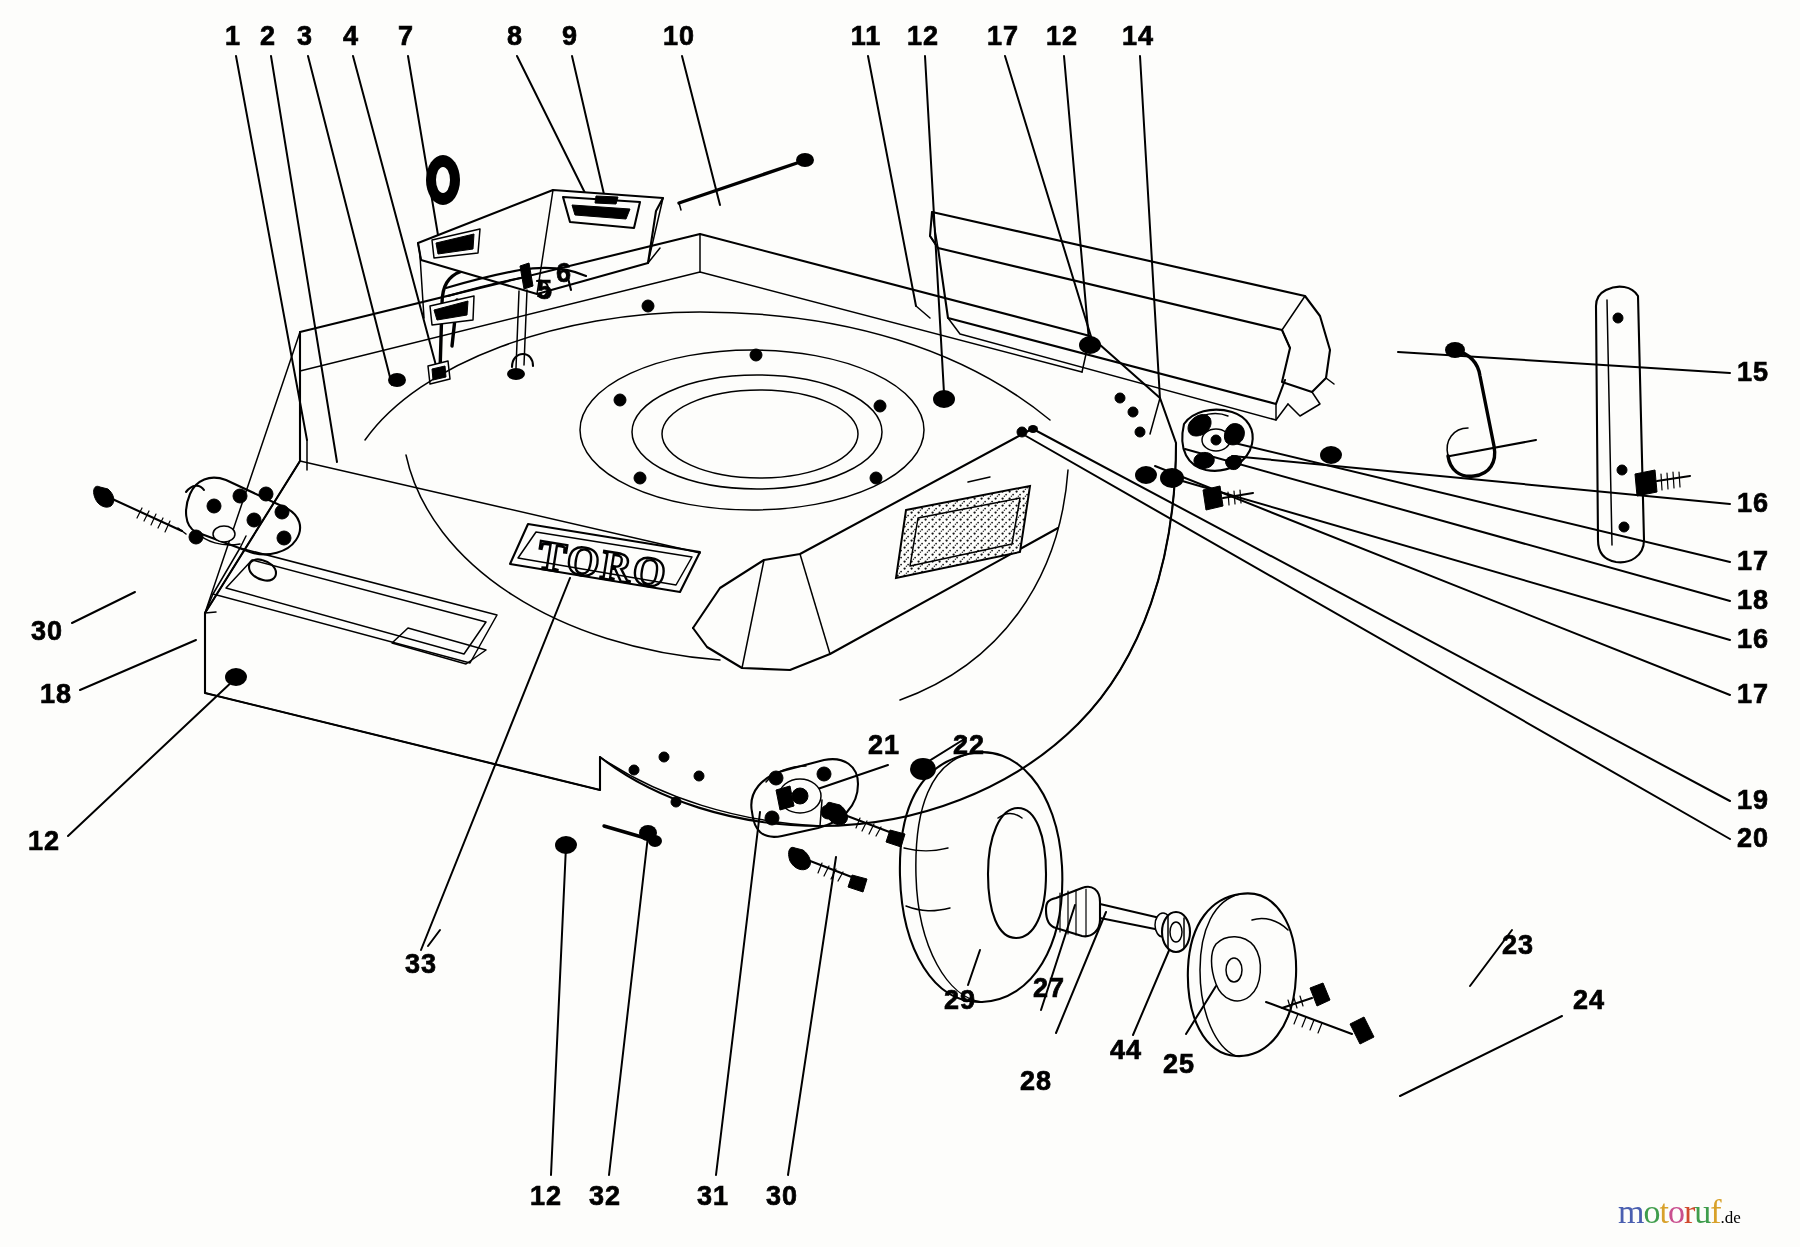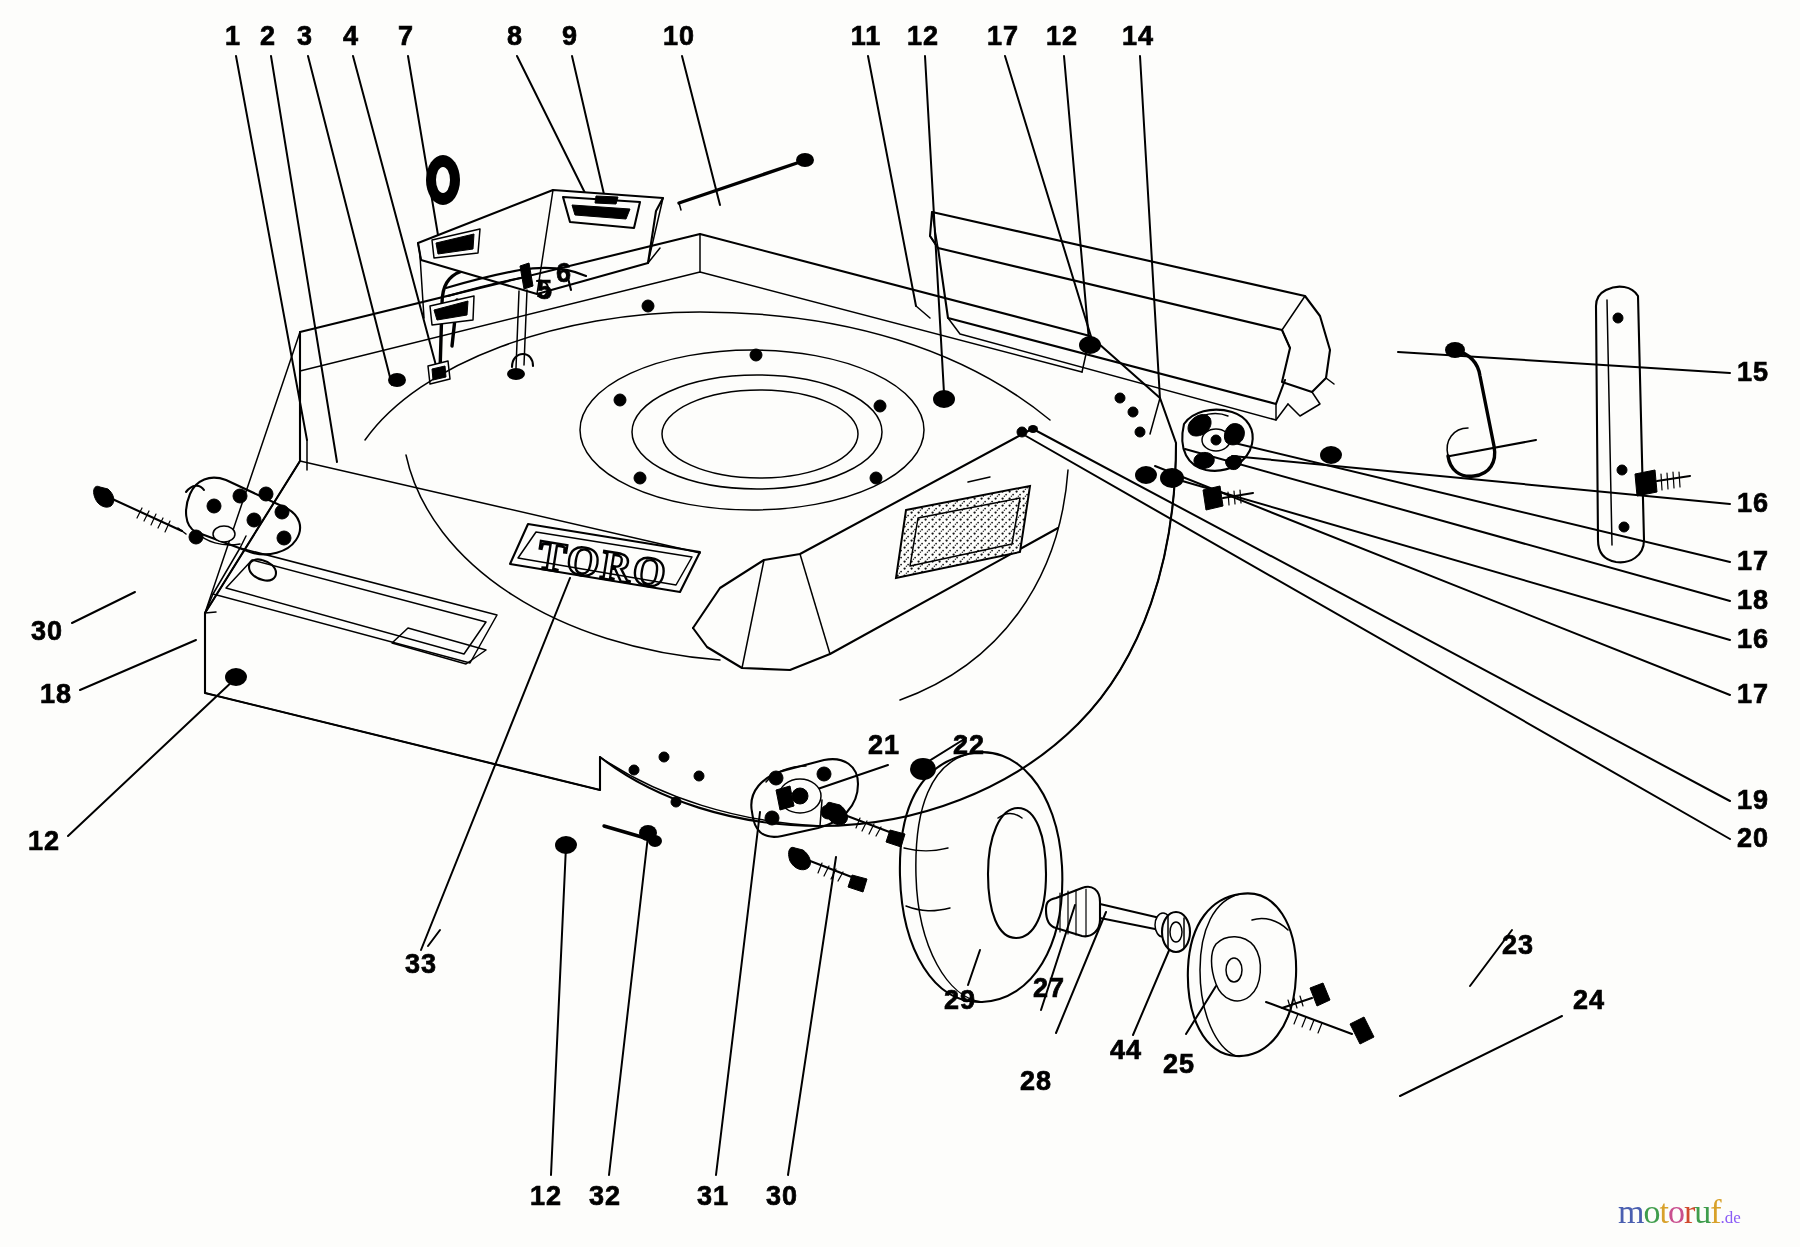--- a/index.html
+++ b/index.html
@@ -20,21 +20,21 @@
   }
   .wm{
     position:absolute;
     left:1618px; top:1193px;
     font-family:"Liberation Serif",serif;
     font-size:34px;
     letter-spacing:-1px;
     white-space:nowrap;
   }
   .wm .s{display:inline;}
-  .wm .de{font-size:17px;color:#8b5cf6;letter-spacing:0;}
+  .wm .de{font-size:17px;color:#000000;letter-spacing:0;}
 </style>
 </head>
 <body>
 
 <div id="stage">
 
   <svg id="art" viewBox="0 0 1800 1247" xmlns="http://www.w3.org/2000/svg">
     <defs>
       <style>
         .ln{fill:none;stroke:#000;stroke-width:2.1;stroke-linecap:round;stroke-linejoin:round;}

